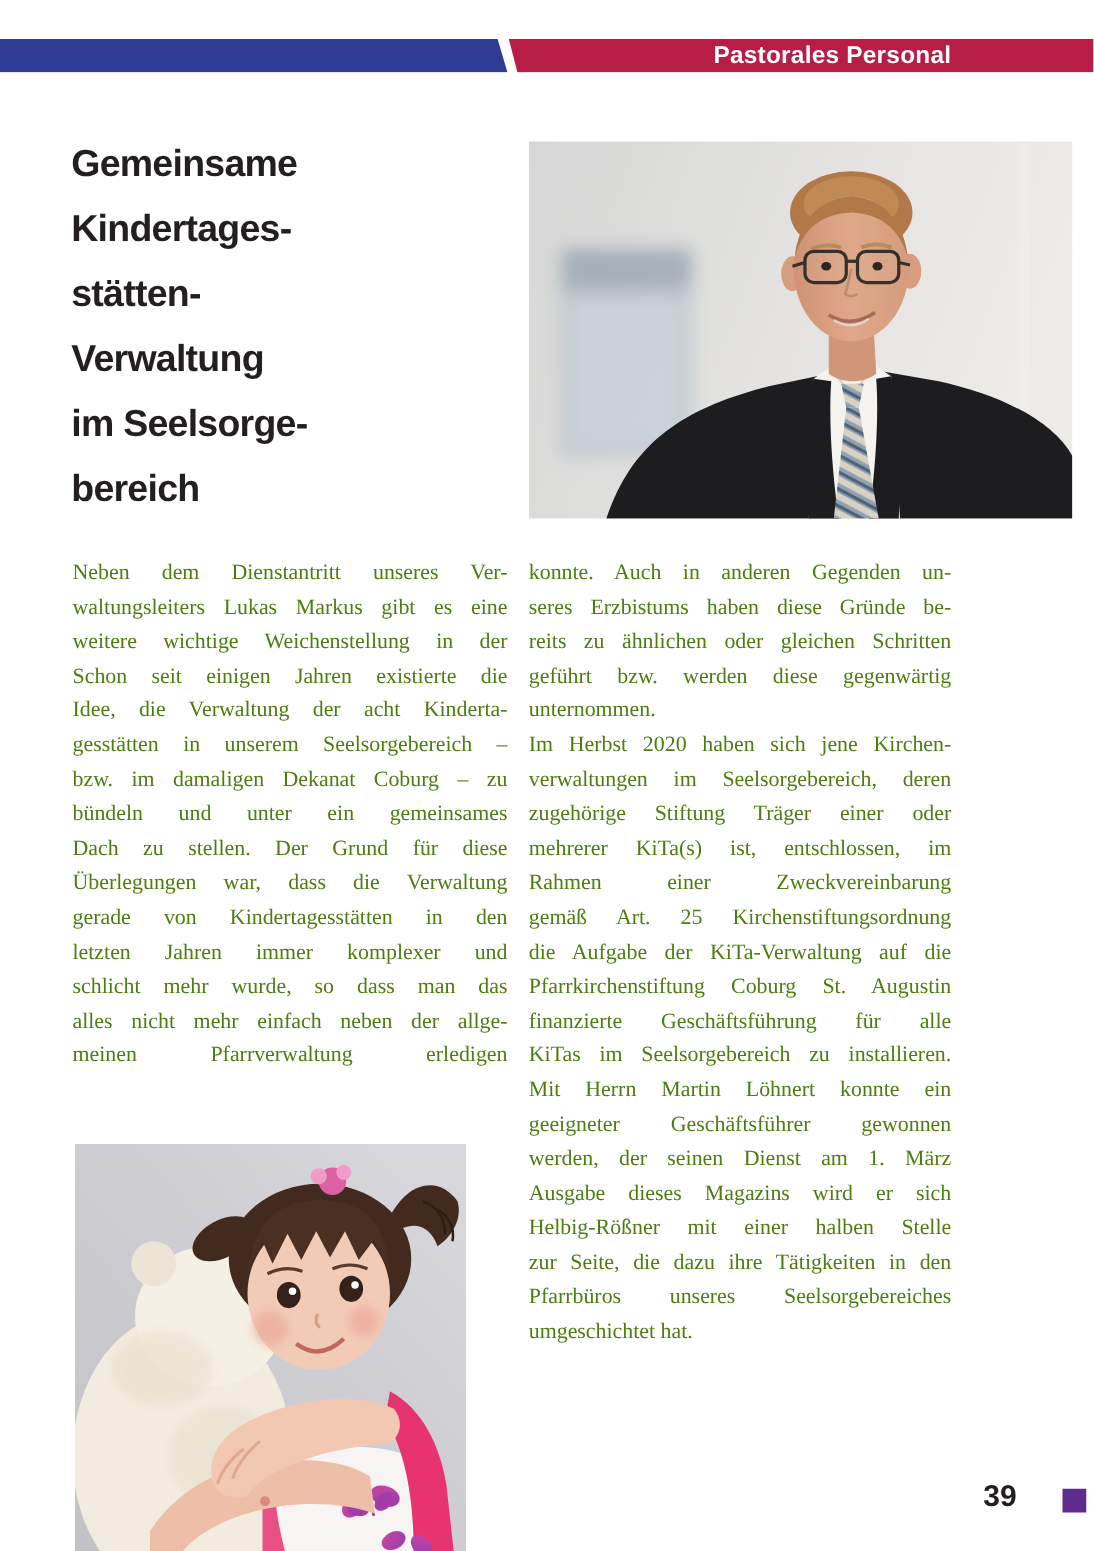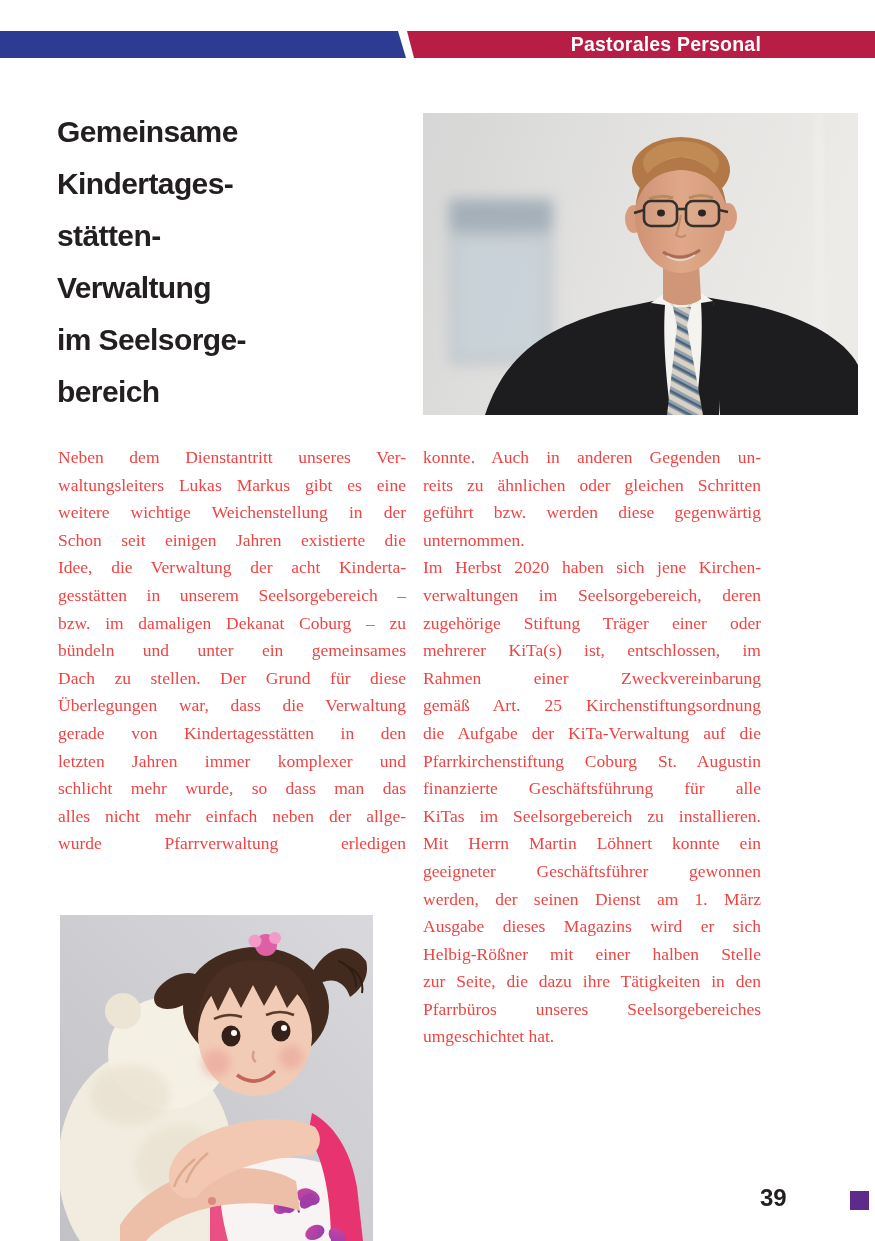--- a/index.html
+++ b/index.html
@@ -20,28 +20,28 @@
   .headline .tline{text-align:left;}
 
   
   .photo{position:absolute;overflow:hidden;}
   .photo svg{display:block;}
   .portrait{left:423px;top:113px;width:435px;height:302px;}
   .childphoto{left:60px;top:915px;width:313px;height:326px;}
 
   
   .body-col{position:absolute;top:444px;font-family:"Liberation Serif","DejaVu Serif",serif;
-            font-size:17.5px;line-height:27.6px;color:#ef4444;}
+            font-size:17.5px;line-height:27.6px;color:#4d7c0f;}
   .col-left{left:58px;width:348px;}
   .col-right{left:423px;width:338px;}
   .body-col .tline{text-align:justify;text-align-last:justify;}
   .body-col .tline-end{text-align-last:left;}
 
   
-  .pagenum{position:absolute;left:760px;top:1184px;width:80px;text-align:left;
+  .pagenum{position:absolute;left:760px;top:1184px;width:80px;text-align:center;
            font-size:24px;font-weight:bold;color:#231f20;}
   .pagenum-accent{position:absolute;left:850px;top:1191px;width:19px;height:19px;background:#5c2b8c;}
 </style>
 </head>
 <body>
 
 <div class="page">
 
   <div class="bar-blue"></div>
   <div class="bar-red"></div>
@@ -140,25 +140,26 @@
       <div class="tline">Idee, die Verwaltung der acht Kinderta-</div>
       <div class="tline">gesstätten in unserem Seelsorgebereich –</div>
       <div class="tline">bzw. im damaligen Dekanat Coburg – zu</div>
       <div class="tline">bündeln und unter ein gemeinsames</div>
       <div class="tline">Dach zu stellen. Der Grund für diese</div>
       <div class="tline">Überlegungen war, dass die Verwaltung</div>
       <div class="tline">gerade von Kindertagesstätten in den</div>
       <div class="tline">letzten Jahren immer komplexer und</div>
       <div class="tline">schlicht mehr wurde, so dass man das</div>
       <div class="tline">alles nicht mehr einfach neben der allge-</div>
-      <div class="tline">wurde Pfarrverwaltung erledigen</div>
+      <div class="tline">meinen Pfarrverwaltung erledigen</div>
     </div>
 
   <div class="body-col col-right">
       <div class="tline">konnte. Auch in anderen Gegenden un-</div>
+      <div class="tline">seres Erzbistums haben diese Gründe be-</div>
       <div class="tline">reits zu ähnlichen oder gleichen Schritten</div>
       <div class="tline">geführt bzw. werden diese gegenwärtig</div>
       <div class="tline tline-end">unternommen.</div>
       <div class="tline">Im Herbst 2020 haben sich jene Kirchen-</div>
       <div class="tline">verwaltungen im Seelsorgebereich, deren</div>
       <div class="tline">zugehörige Stiftung Träger einer oder</div>
       <div class="tline">mehrerer KiTa(s) ist, entschlossen, im</div>
       <div class="tline">Rahmen einer Zweckvereinbarung</div>
       <div class="tline">gemäß Art. 25 Kirchenstiftungsordnung</div>
       <div class="tline">die Aufgabe der KiTa-Verwaltung auf die</div>

